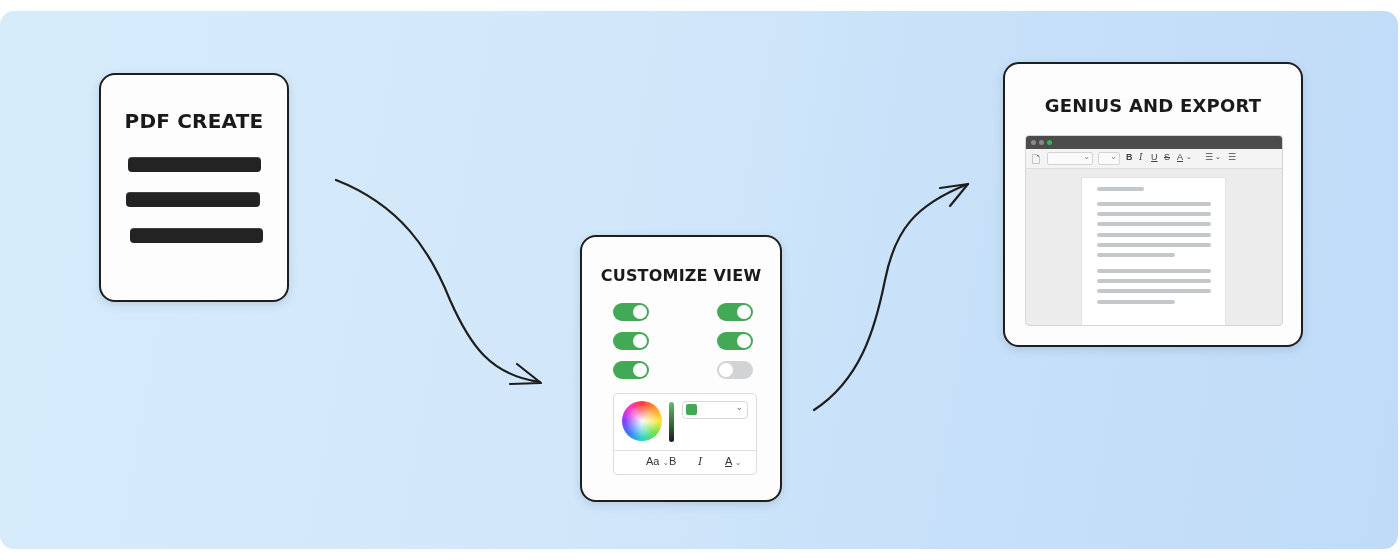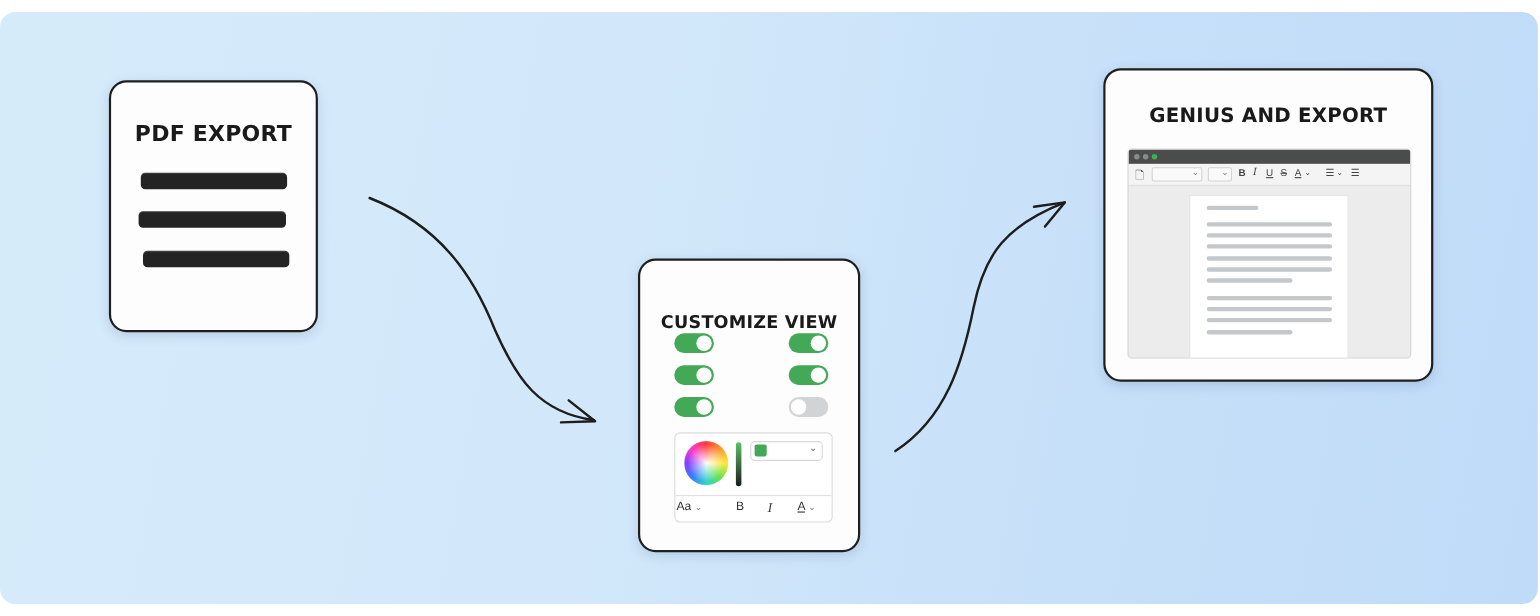--- a/index.html
+++ b/index.html
@@ -20,21 +20,21 @@
     position: absolute; left: 0; right: 0; text-align: center;
     font-family: "DejaVu Sans", "Liberation Sans", sans-serif;
     font-weight: bold; color: #1a1a1a; letter-spacing: 0.2px;
   }
   
   .c1 { left: 99px; top: 73px; width: 186px; height: 225px; }
   .c1 .card-title { top: 34px; font-size: 20px; }
   .bar { position: absolute; height: 15px; background: #232323; border-radius: 4px; box-shadow: inset 0 1px 0 rgba(255,255,255,0.15); }
   
   .c2 { left: 580px; top: 235px; width: 198px; height: 263px; }
-  .c2 .card-title { top: 46px; font-size: 16px; }
+  .c2 .card-title { top: 29px; font-size: 16px; }
   .toggle { position: absolute; width: 36px; height: 18px; border-radius: 9px; background: #43a957; }
   .toggle .knob { position: absolute; top: 2px; right: 2px; width: 14px; height: 14px; border-radius: 50%; background: #fff; }
   .toggle.off { background: #d2d3d5; }
   .toggle.off .knob { left: 2px; right: auto; }
   .picker { position: absolute; left: 31px; top: 156px; width: 142px; height: 80px; border: 1px solid #dcdcdc; border-radius: 5px; background: #fff; }
   .wheel { position: absolute; left: 8px; top: 7px; width: 40px; height: 40px; border-radius: 50%;
     background: radial-gradient(circle, rgba(255,255,255,0.95) 0%, rgba(255,255,255,0) 60%),
       conic-gradient(#ff3b3b, #ff9a2e, #ffe83a, #6be24a, #2fd3c9, #3a7bff, #8a3cff, #ff3bc8, #ff3b3b); }
   .shade { position: absolute; left: 55px; top: 8px; width: 5px; height: 40px; border-radius: 3px;
     background: linear-gradient(#5cc06a, #1b1b1b); }
@@ -56,21 +56,21 @@
   .page { position: absolute; left: 55px; top: 41px; width: 143px; height: 148px; background: #fff; border: 1px solid #e2e2e2; }
   .line { position: absolute; height: 4px; border-radius: 2px; background: #c4c8cb; left: 15px; }
   .arrow { position: absolute; left: 0; top: 0; }
 </style>
 </head>
 <body>
 
 <div class="canvas"></div>
 
 <div class="card c1">
-  <div class="card-title">PDF EXPORT</div>
+  <div class="card-title">PDF CREATE</div>
   <div>
     <div class="bar" style="left:27px; top:82px; width:133px;"></div>
     <div class="bar" style="left:25px; top:117px; width:134px;"></div>
     <div class="bar" style="left:29px; top:153px; width:133px;"></div>
   </div>
 </div>
 
 <svg class="arrow" width="1400" height="560">
   <path d="M336 180 C 400 205, 430 250, 450 300 C 470 345, 490 375, 540 382" fill="none" stroke="#1d1d1d" stroke-width="2.2" stroke-linecap="round"></path>
   <path d="M517 364 L541 383 L510 384" fill="none" stroke="#1d1d1d" stroke-width="2.2" stroke-linecap="round" stroke-linejoin="round"></path>
@@ -98,21 +98,21 @@
     </div>
 
   <div class="picker">
     <div class="wheel"></div>
     <div class="shade"></div>
     <div class="swatch-select">
       <div class="swatch"></div>
       <span class="chev">⌄</span>
     </div>
     <div class="picker-div"></div>
-    <span class="fmt" style="left:1px;"><span>Aa</span> <span style="font-size:8px;color:#777">⌄</span></span>
+    <span class="fmt" style="left:32px;"><span>Aa</span> <span style="font-size:8px;color:#777">⌄</span></span>
     <span class="fmt" style="left:55px;">B</span>
     <span class="fmt" style="left:84px; font-style:italic; font-family:'DejaVu Serif', serif;">I</span>
     <span class="fmt" style="left:111px;"><span style="text-decoration:underline">A</span> <span style="font-size:8px;color:#777">⌄</span></span>
   </div>
 </div>
 
 <svg class="arrow" width="1400" height="560">
   <path d="M814 410 C 860 380, 875 330, 885 280 C 895 230, 915 205, 968 184" fill="none" stroke="#1d1d1d" stroke-width="2.2" stroke-linecap="round"></path>
   <path d="M940 188 L968 184 L950 206" fill="none" stroke="#1d1d1d" stroke-width="2.2" stroke-linecap="round" stroke-linejoin="round"></path>
 </svg>

